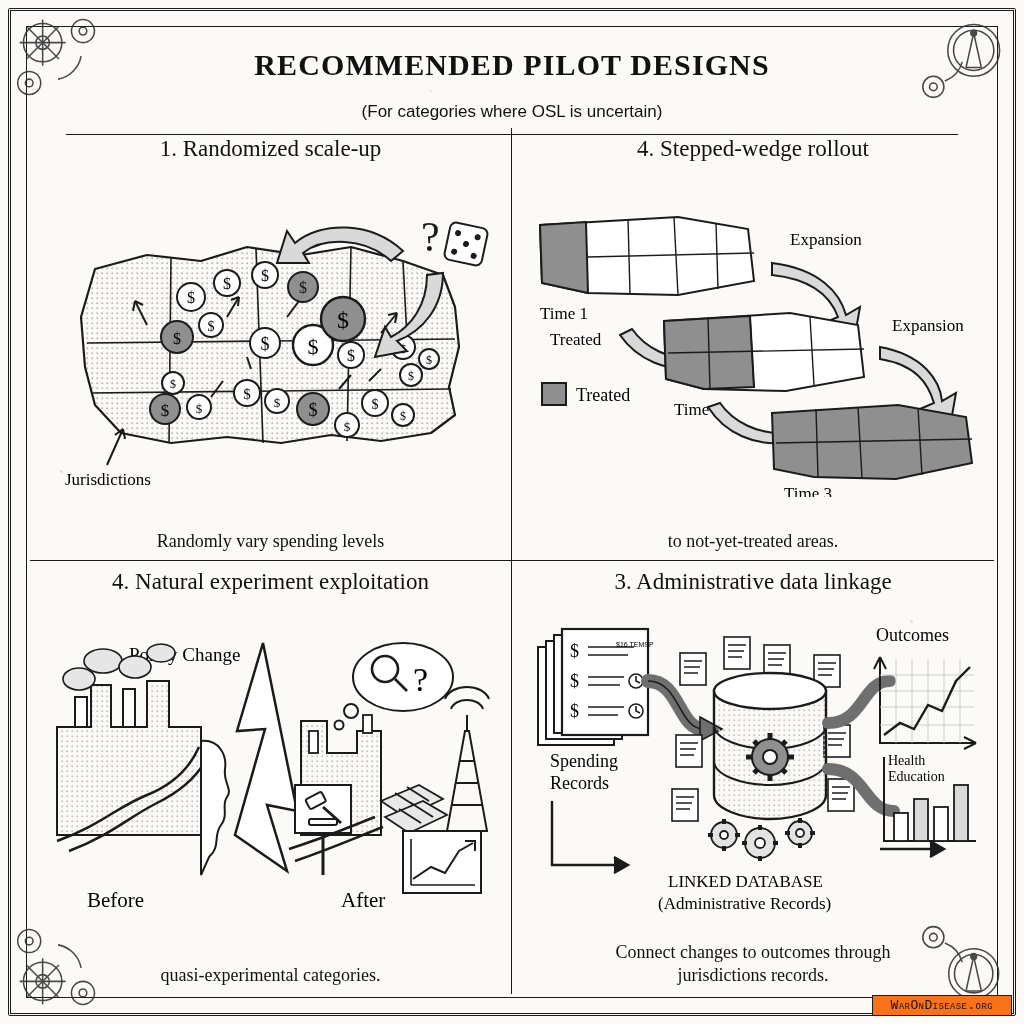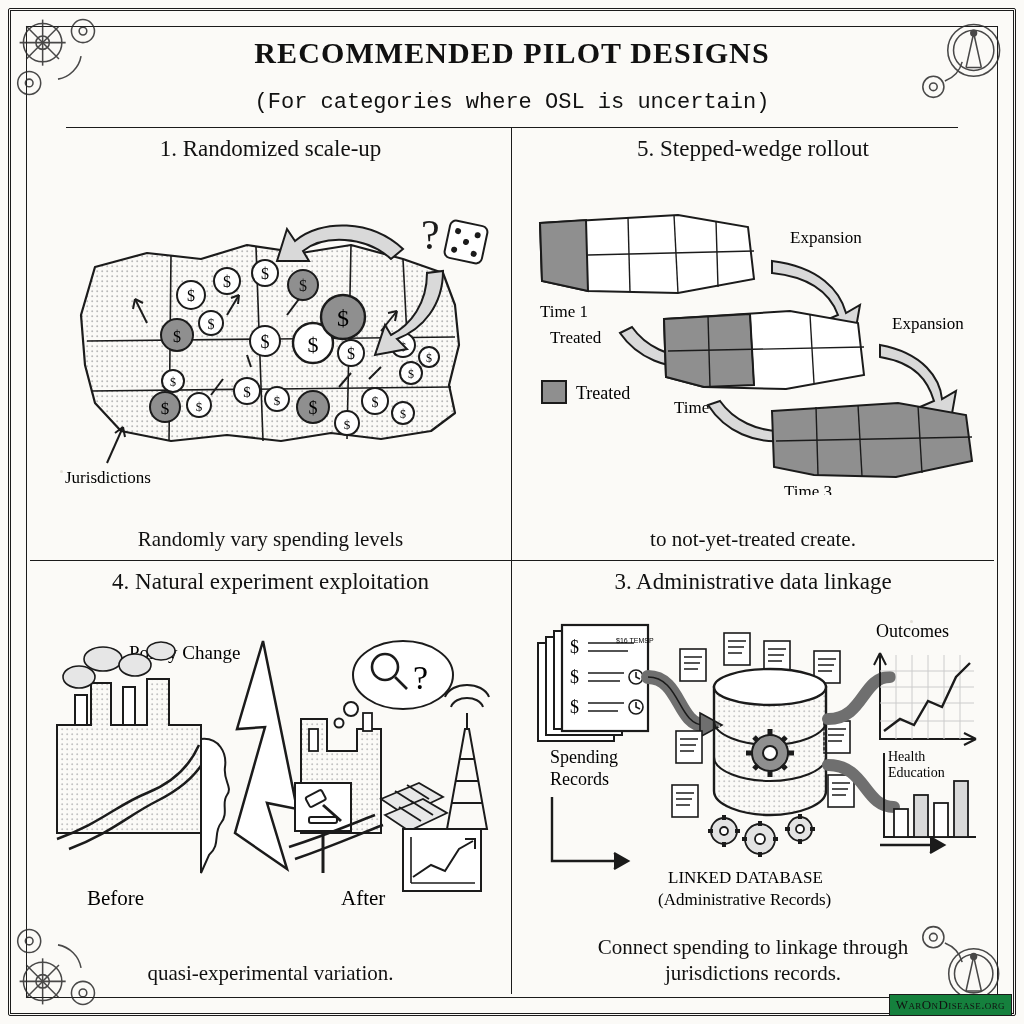--- a/index.html
+++ b/index.html
@@ -52,26 +52,26 @@
 
   .title-block {
     text-align: center;
     padding-top: 6px;
   }
   .main-title {
     font-size: 30px;
     letter-spacing: 1.1px;
     font-weight: 700;
     font-family: "Liberation Serif", serif;
-    margin: 0;
+    margin: 12px;
   }
   .sub-title {
-    font-size: 22px;
+    font-size: 17px;
     margin-top: 20px;
-    font-family: Liberation Mono, monospace;
+    font-family: Liberation Sans, sans-serif;
   }
   .title-rule {
     margin: 12px 36px 0 36px;
     border-top: 1.5px solid #1b1b1b;
   }
 
   .grid {
     position: absolute;
     left: 0;
     right: 0;
@@ -103,34 +103,34 @@
     flex: 1 1 auto;
     width: 100%;
     display: flex;
     align-items: center;
     justify-content: center;
     min-height: 0;
   }
   .panel-art svg { display: block; }
   .panel-caption {
     text-align: center;
-    font-size: 21px;
+    font-size: 18px;
     line-height: 1.25;
     padding-bottom: 4px;
     font-family: "Liberation Serif", serif;
   }
 
   .watermark {
     position: absolute;
     right: 12px;
     bottom: 8px;
     border: 1.5px solid #1b1b1b;
-    background: #15803d;
-    padding: 2px 6px;
-    font-family: Liberation Serif, serif;
+    background: #f97316;
+    padding: 2px 18px;
+    font-family: Liberation Mono, monospace;
     font-size: 13px;
     letter-spacing: 0.4px;
     font-variant: small-caps;
   }
 
   .speck {
     position: absolute;
     background: #cfc9bb;
     border-radius: 50%;
     opacity: 0.55;
@@ -365,21 +365,21 @@
             </g>
             <text x="14" y="288" font-family="'Liberation Serif', serif" font-size="17">Jurisdictions</text>
           </svg>
         </div>
         <div class="panel-caption">
           <div>Randomly vary spending levels</div>
         </div>
       </div>
 
       <div class="cell top">
-        <div class="panel-title">5. Stepped-wedge rollout</div>
+        <div class="panel-title">4. Stepped-wedge rollout</div>
         <div class="panel-art">
           <svg width="450" height="300" viewBox="0 0 450 300">
 
             <g>
               <path d="M12 28 L150 20 L220 32 L226 84 L150 98 L60 96 L14 86 Z" fill="#ffffff" stroke="#1b1b1b" stroke-width="2"></path>
               <path d="M12 28 L58 25 L60 96 L14 86 Z" fill="#8f8f8f" stroke="#1b1b1b" stroke-width="2"></path>
               <g stroke="#1b1b1b" stroke-width="1.4" fill="none">
                 <path d="M100 22 L102 97"></path>
                 <path d="M146 20 L150 98"></path>
                 <path d="M188 26 L190 92"></path>
@@ -430,21 +430,21 @@
               <text x="256" y="302" font-family="'Liberation Serif', serif" font-size="17">Time 3</text>
             </g>
 
             <g>
               <rect x="14" y="186" width="24" height="22" fill="#8f8f8f" stroke="#1b1b1b" stroke-width="2"></rect>
               <text x="48" y="204" font-family="'Liberation Serif', serif" font-size="18">Treated</text>
             </g>
           </svg>
         </div>
         <div class="panel-caption">
-          <div>to not-yet-treated create.</div>
+          <div>to not-yet-treated areas.</div>
         </div>
       </div>
 
       <div class="cell left">
         <div class="panel-title">4. Natural experiment exploitation</div>
         <div class="panel-art">
           <svg width="440" height="290" viewBox="0 0 440 290">
             <defs>
               <pattern id="dots3" width="5" height="5" patternUnits="userSpaceOnUse">
                 <circle cx="1.2" cy="1.2" r="1" fill="#c2c2c2"></circle>
@@ -525,21 +525,21 @@
               <circle cx="288" cy="90" r="4.5" fill="#ffffff" stroke="#1b1b1b" stroke-width="2"></circle>
               <g stroke="#1b1b1b" stroke-width="2.6" fill="none">
                 <circle cx="334" cy="34" r="13"></circle>
                 <path d="M344 44 L356 56"></path>
               </g>
               <text x="362" y="56" font-family="'Liberation Serif', serif" font-size="34">?</text>
             </g>
           </svg>
         </div>
         <div class="panel-caption">
-          <div>quasi-experimental variation.</div>
+          <div>quasi-experimental categories.</div>
         </div>
       </div>
 
       <div class="cell">
         <div class="panel-title">3. Administrative data linkage</div>
         <div class="panel-art">
           <svg width="450" height="300" viewBox="0 0 450 300">
             <defs>
               <pattern id="dots4" width="5" height="5" patternUnits="userSpaceOnUse">
                 <circle cx="1.2" cy="1.2" r="1" fill="#c8c8c8"></circle>
@@ -657,21 +657,21 @@
               <path d="M86 238 L100 246 L86 254" fill="#1b1b1b"></path>
               <path d="M352 230 L412 230"></path>
               <path d="M402 222 L416 230 L402 238" fill="#1b1b1b"></path>
             </g>
 
             <text x="140" y="268" font-family="'Liberation Serif', serif" font-size="17">LINKED DATABASE</text>
             <text x="130" y="290" font-family="'Liberation Serif', serif" font-size="17">(Administrative Records)</text>
           </svg>
         </div>
         <div class="panel-caption">
-          <div>Connect spending to linkage through</div>
+          <div>Connect changes to outcomes through</div>
           <div>jurisdictions records.</div>
         </div>
       </div>
 
     </div>
   </div>
 
   <div class="watermark">WarOnDisease.org</div>
 </div>
 

